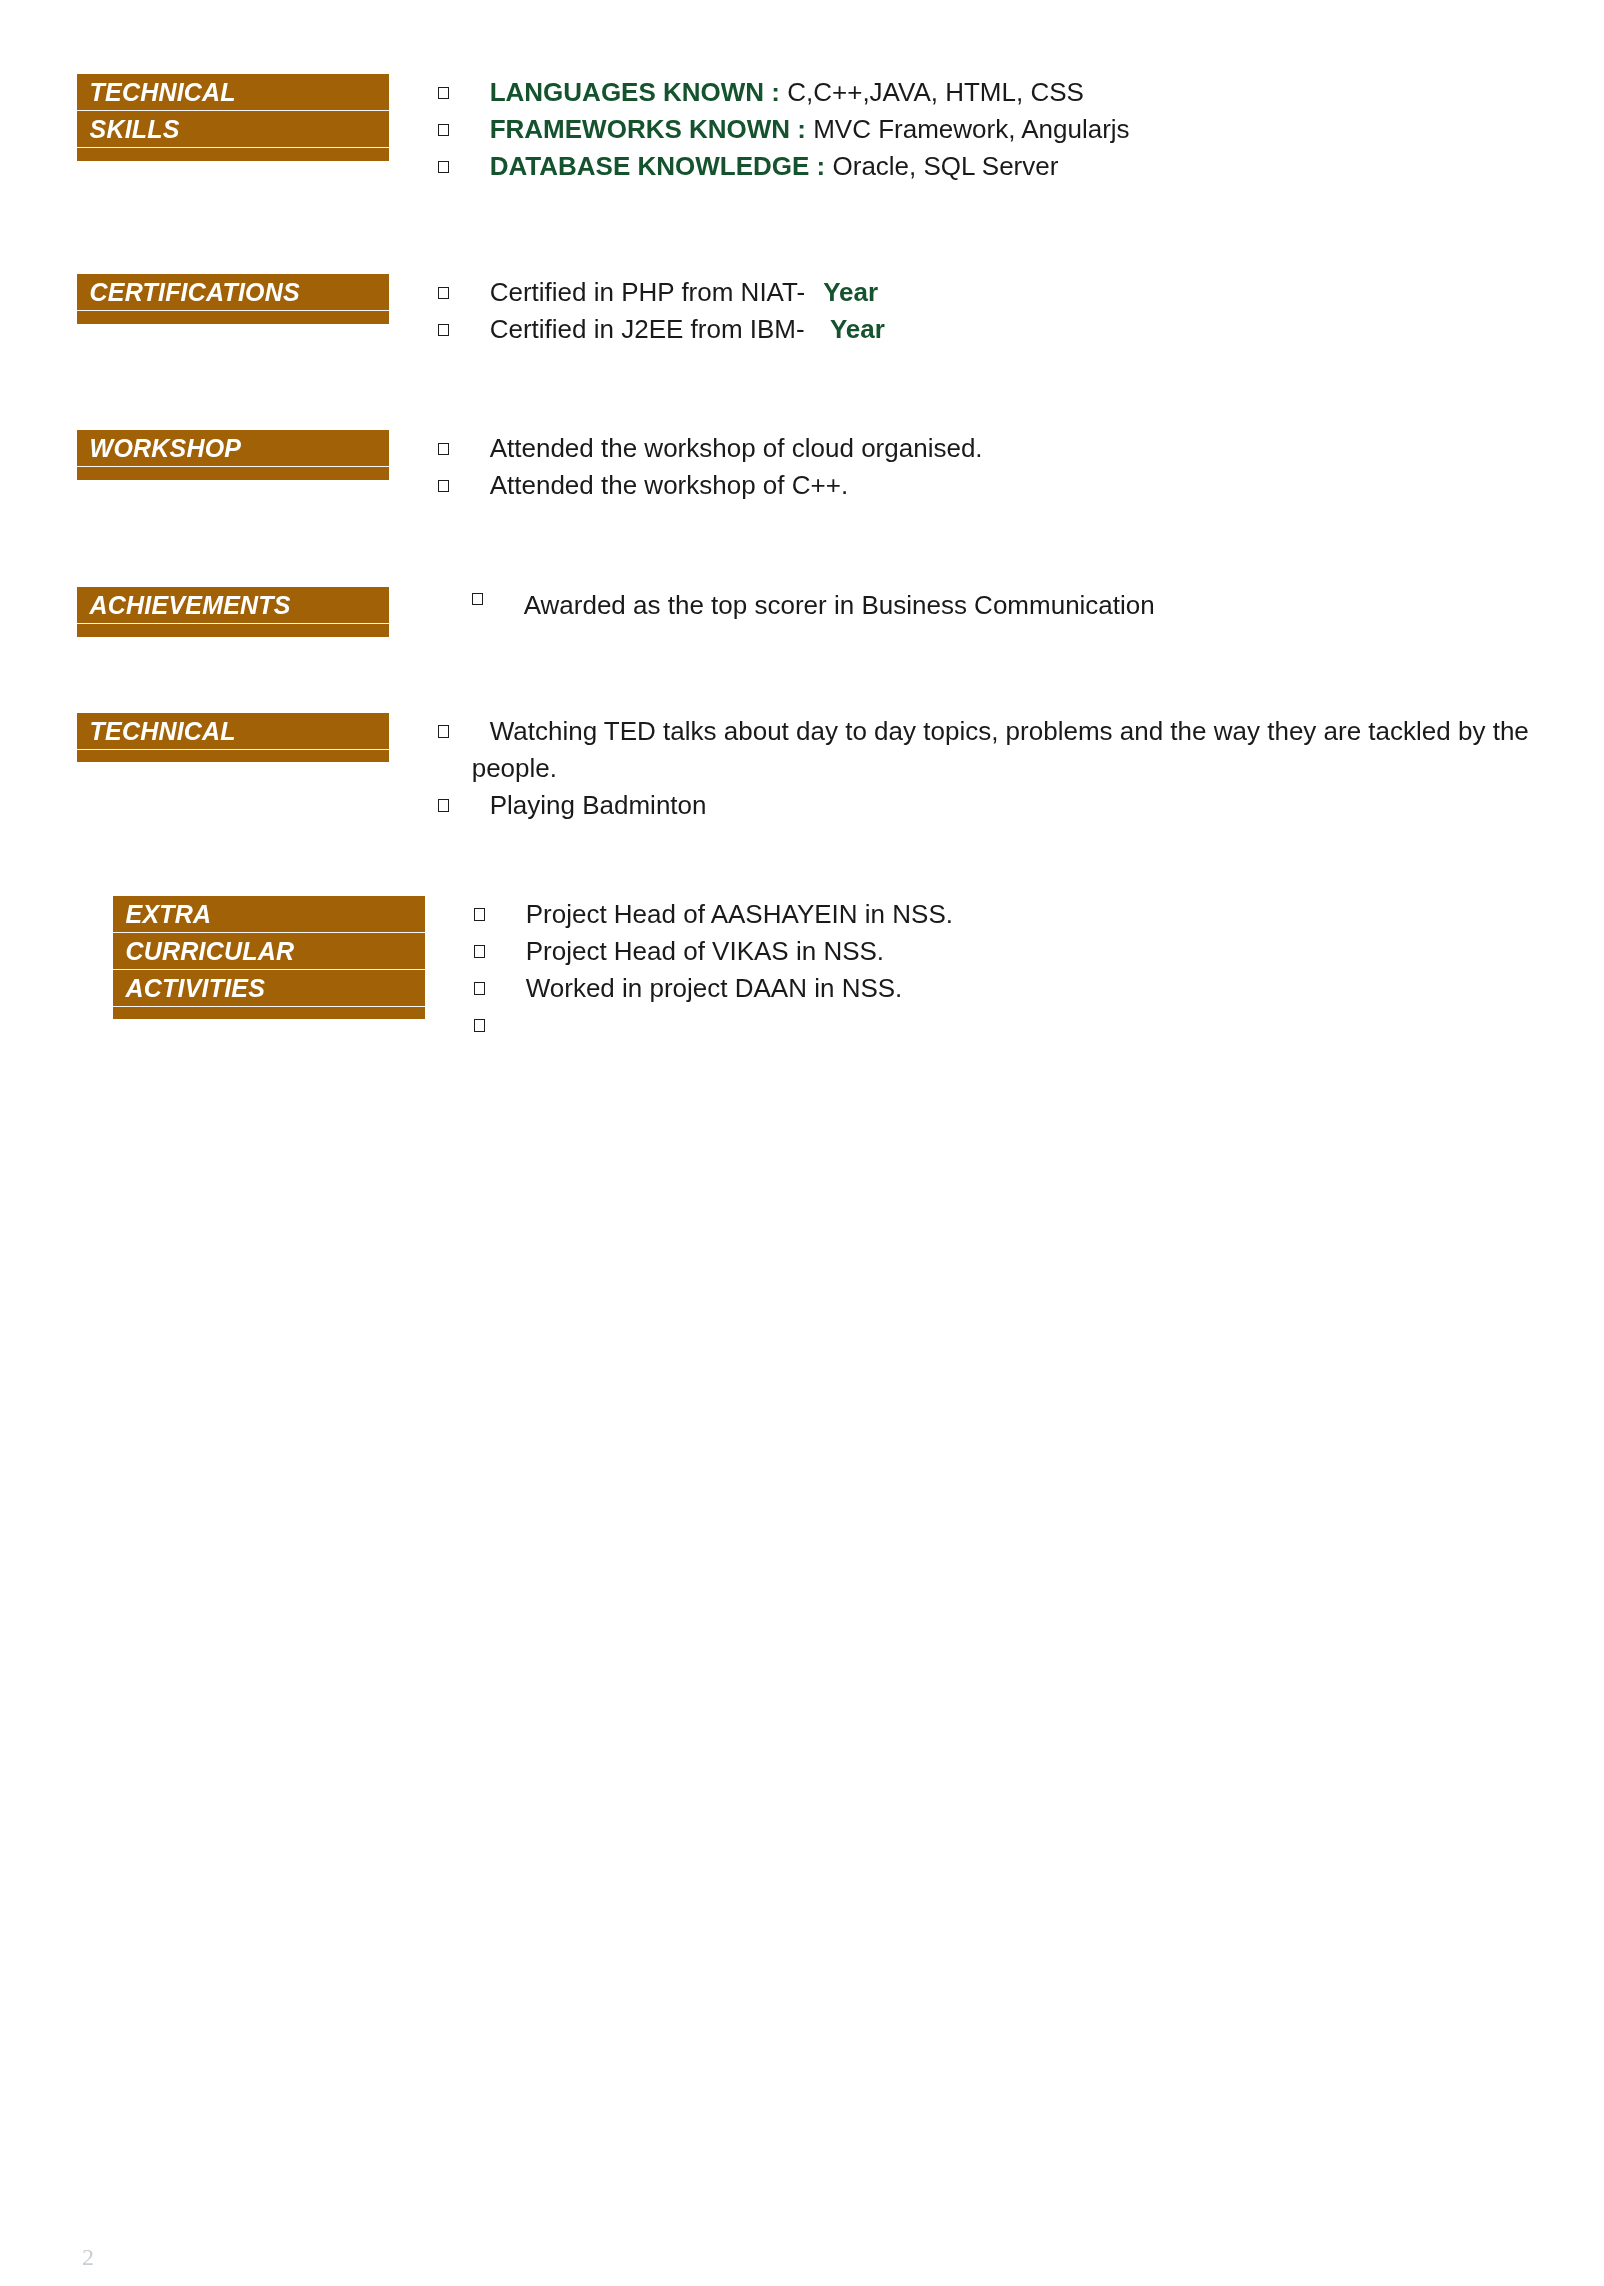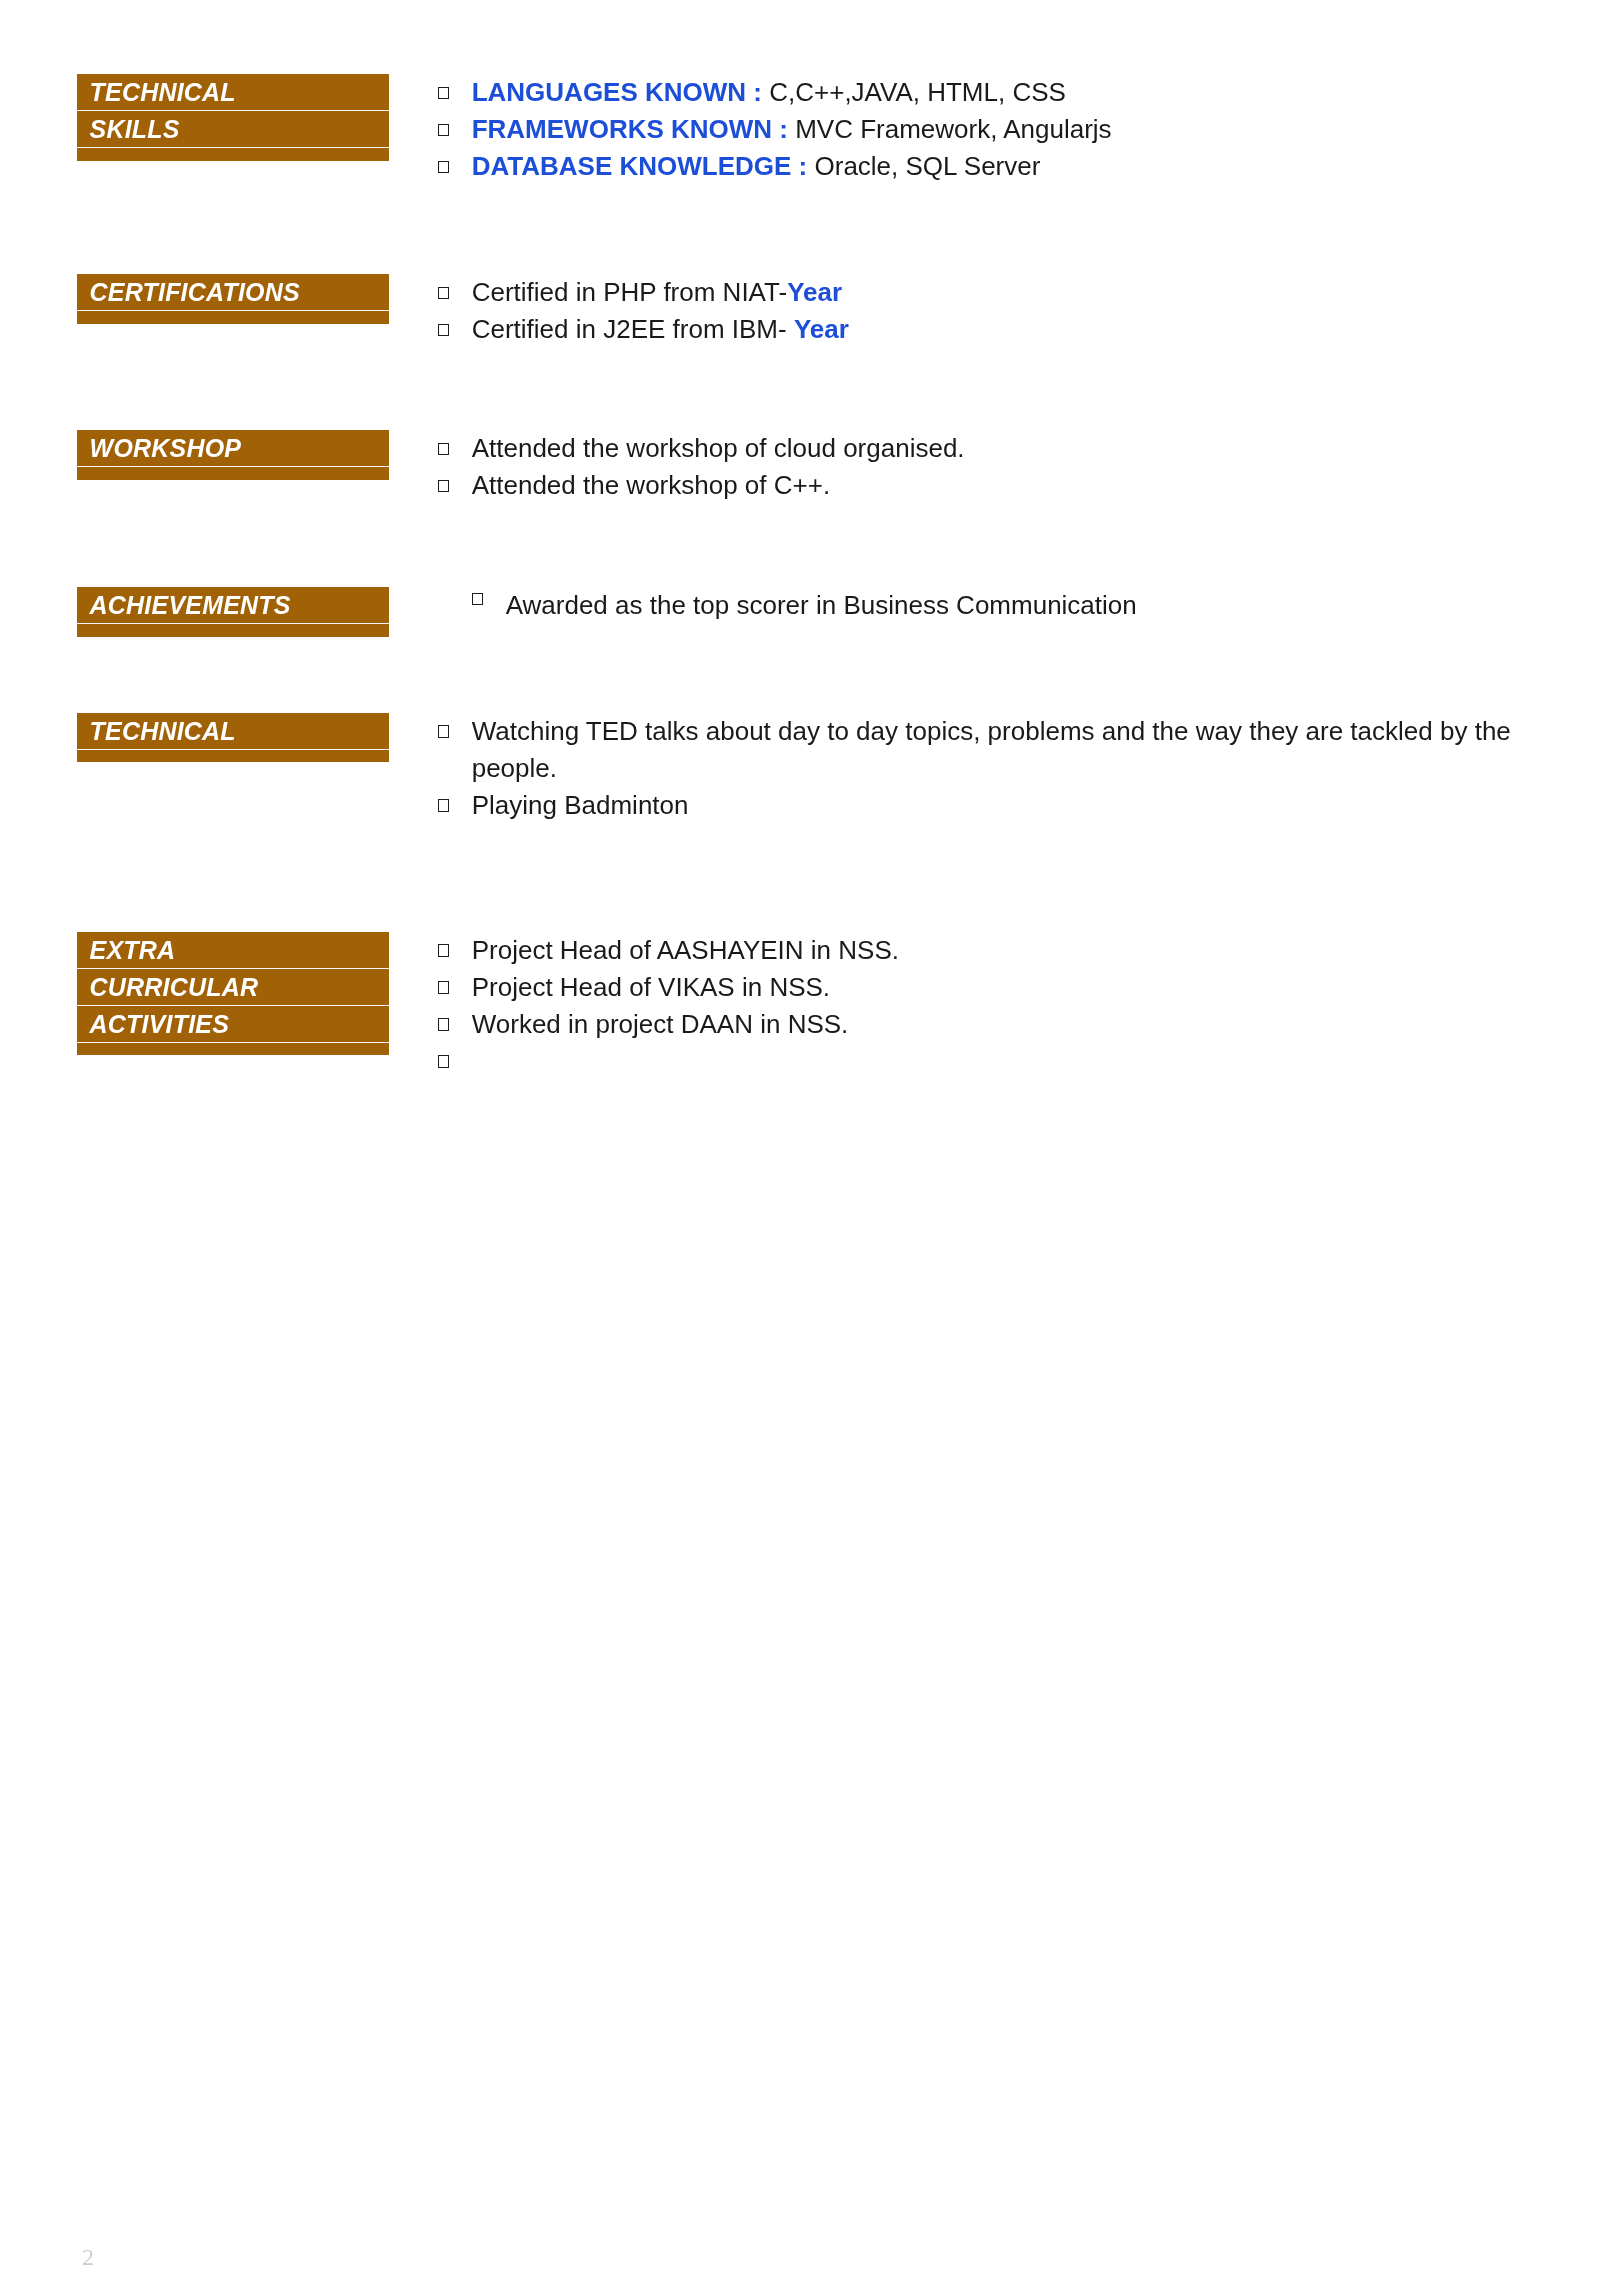--- a/index.html
+++ b/index.html
@@ -21,21 +21,21 @@
   }
   .section {
     display: flex;
     align-items: flex-start;
   }
   .section:nth-of-type(1) { margin-top: 74px; }
   .section:nth-of-type(2) { margin-top: 89px; }
   .section:nth-of-type(3) { margin-top: 82px; }
   .section:nth-of-type(4) { margin-top: 83px; gap: 34px; }
   .section:nth-of-type(5) { margin-top: 76px; }
-  .section:nth-of-type(6) { margin-top: 108px; }
+  .section:nth-of-type(6) { margin-top: 72px; padding-left: 36px; }
 
   .label-box {
     flex: none;
     margin-left: 77px;
     width: 312px;
     background: #a16207;
     box-sizing: border-box;
     font-style: italic;
   }
   .label-row {
@@ -63,21 +63,21 @@
   .item {
     display: flex;
     align-items: flex-start;
     font-size: 26px;
     line-height: 37px;
     color: #1a1a1a;
   }
   .item-text {
     max-width: 1121px;
   }
-  .item-text b { color: #1d4ed8; }
+  .item-text b { color: #14532d; margin-left: 18px; }
   .bullet {
     flex: none;
     width: 10.7px;
     height: 12.6px;
     box-sizing: border-box;
     border: 1.9px solid #1d1d1d;
     margin-top: 12.6px;
     margin-right: 23px;
     background: transparent;
   }

